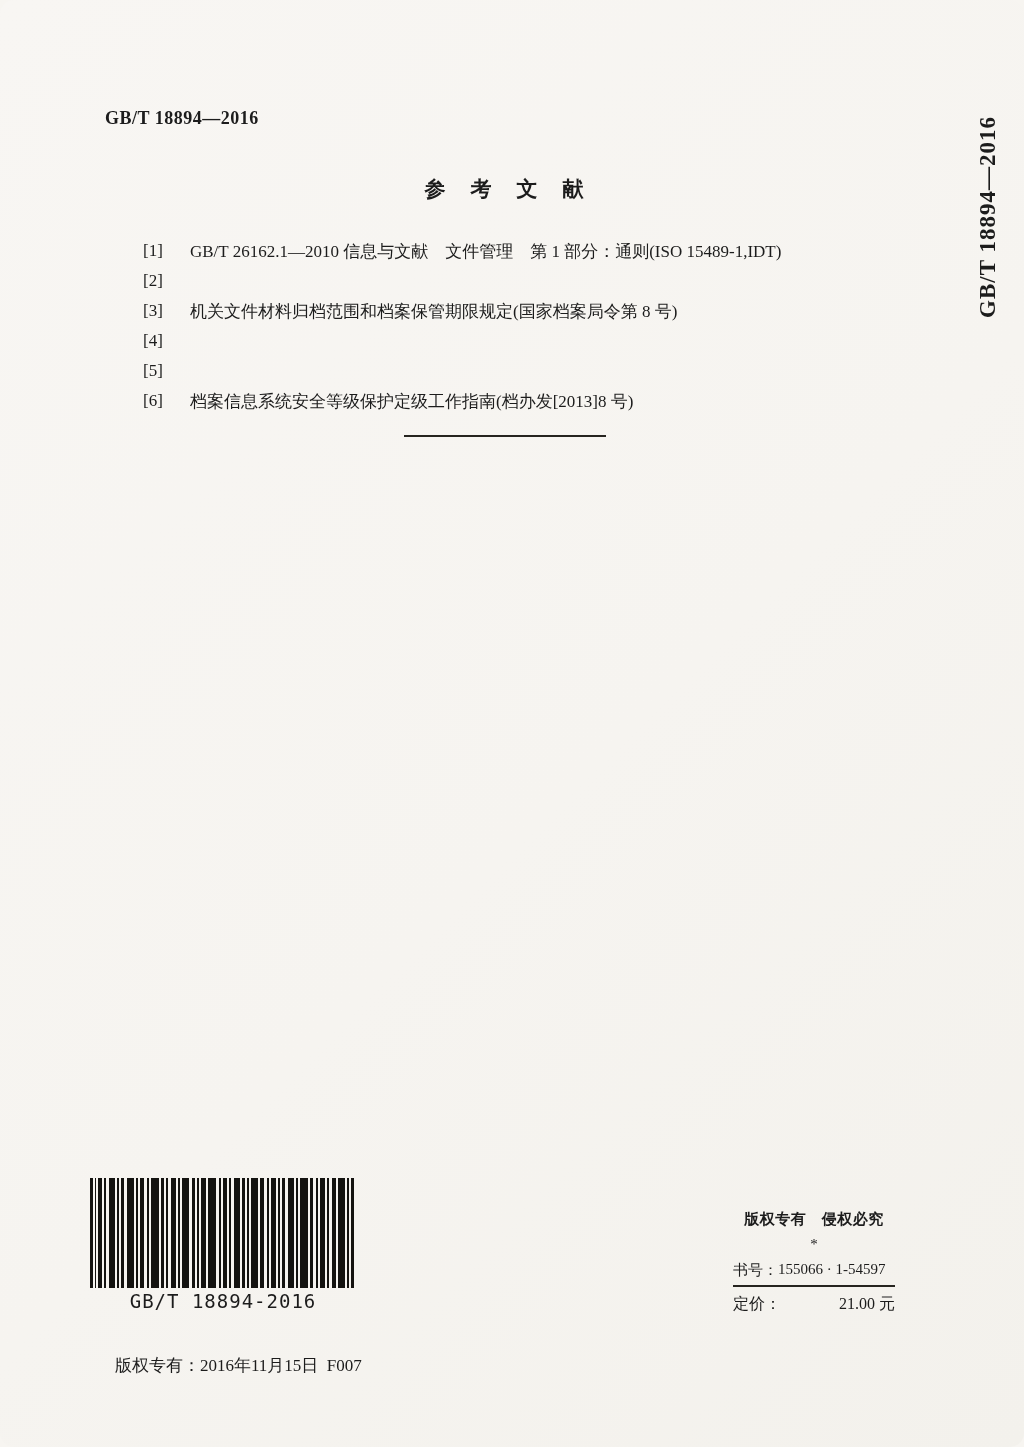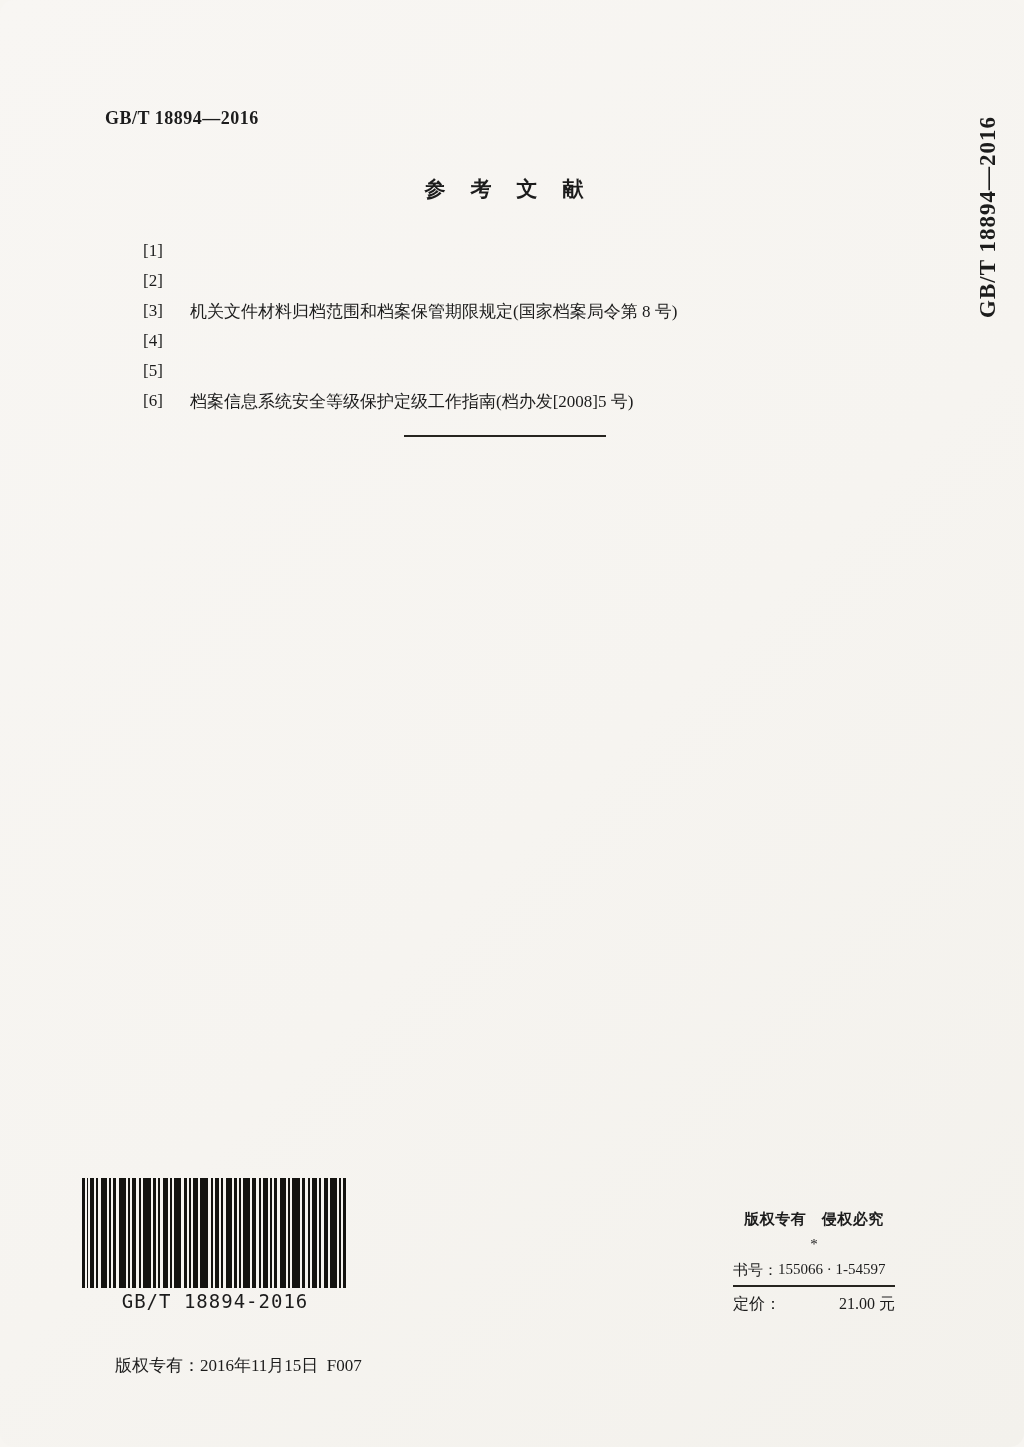--- a/index.html
+++ b/index.html
@@ -80,21 +80,21 @@
     position: absolute;
     left: 404px;
     top: 435px;
     width: 202px;
     height: 2px;
     background: #26241f;
   }
   
   .barcode-wrap {
     position: absolute;
-    left: 82px;
+    left: 90px;
     top: 1178px;
     width: 266px;
   }
   .bars {
     display: flex;
     height: 110px;
     align-items: stretch;
   }
   .bars .bar { background: #141310; height: 100%; }
   .bars .gap { background: transparent; height: 100%; }
@@ -155,37 +155,38 @@
 
   <div class="header-code">GB/T 18894—2016</div>
 
   <div class="side-code">GB/T 18894—2016</div>
 
   <h1 class="title">参　考　文　献</h1>
 
   <ol class="refs">
     <li class="ref">
       <span class="ref-num">[1]</span>
+      <span class="ref-text">GB/T 26162.1—2010 信息与文献　文件管理　第 1 部分：通则(ISO 15489-1,IDT)</span>
     </li>
     <li class="ref">
       <span class="ref-num">[2]</span>
     </li>
     <li class="ref">
       <span class="ref-num">[3]</span>
       <span class="ref-text">机关文件材料归档范围和档案保管期限规定(国家档案局令第 8 号)</span>
     </li>
     <li class="ref">
       <span class="ref-num">[4]</span>
     </li>
     <li class="ref">
       <span class="ref-num">[5]</span>
     </li>
     <li class="ref">
       <span class="ref-num">[6]</span>
-      <span class="ref-text">档案信息系统安全等级保护定级工作指南(档办发[2008]5 号)</span>
+      <span class="ref-text">档案信息系统安全等级保护定级工作指南(档办发[2013]8 号)</span>
     </li>
   </ol>
 
   <div class="separator"></div>
 
   <div class="barcode-wrap">
     <div class="bars" id="barcode-bars">
         <div class="bar" style="width: 3px; flex: 0 0 3px;"></div>
         <div class="gap" style="width: 2px; flex: 0 0 2px;"></div>
         <div class="bar" style="width: 1px; flex: 0 0 1px;"></div>

